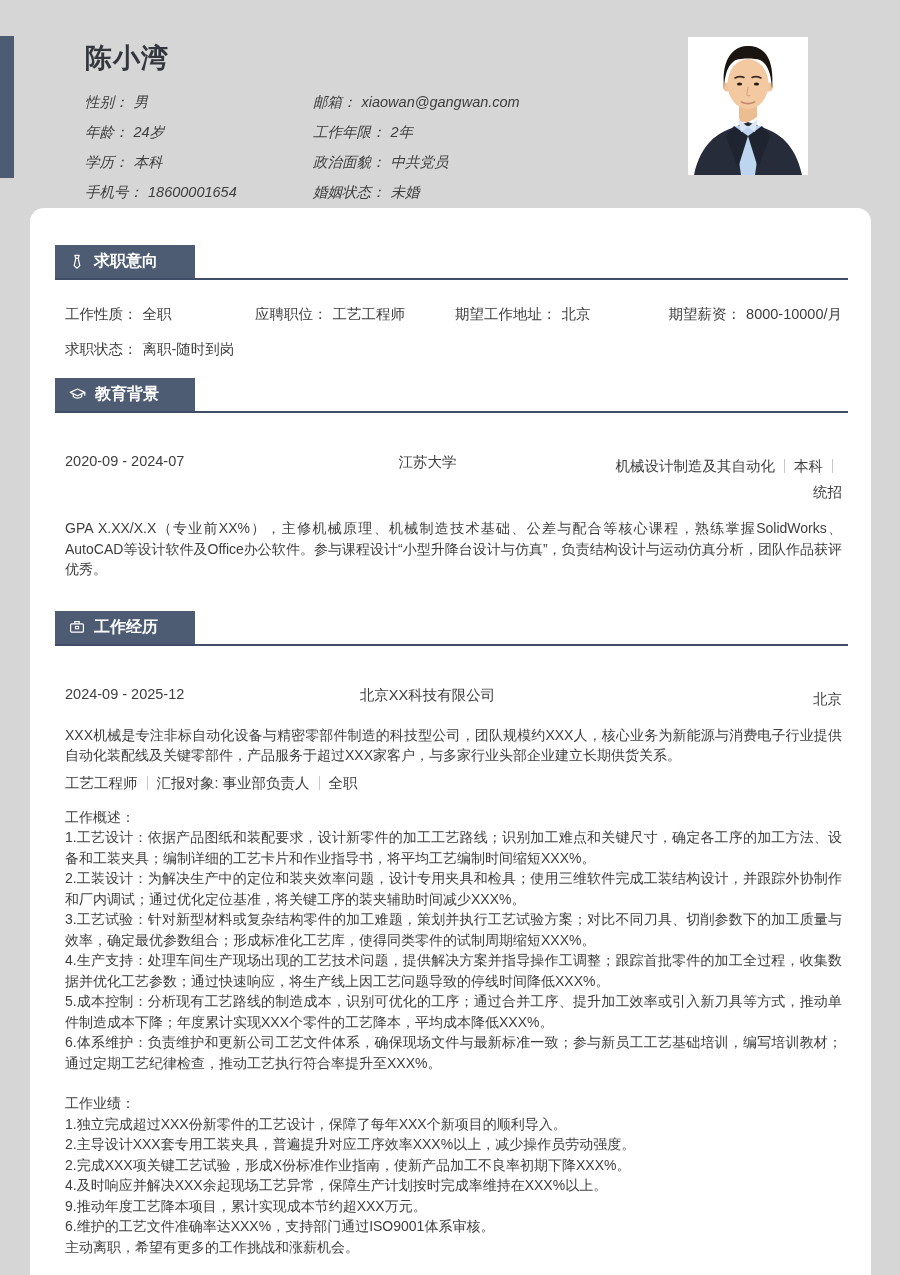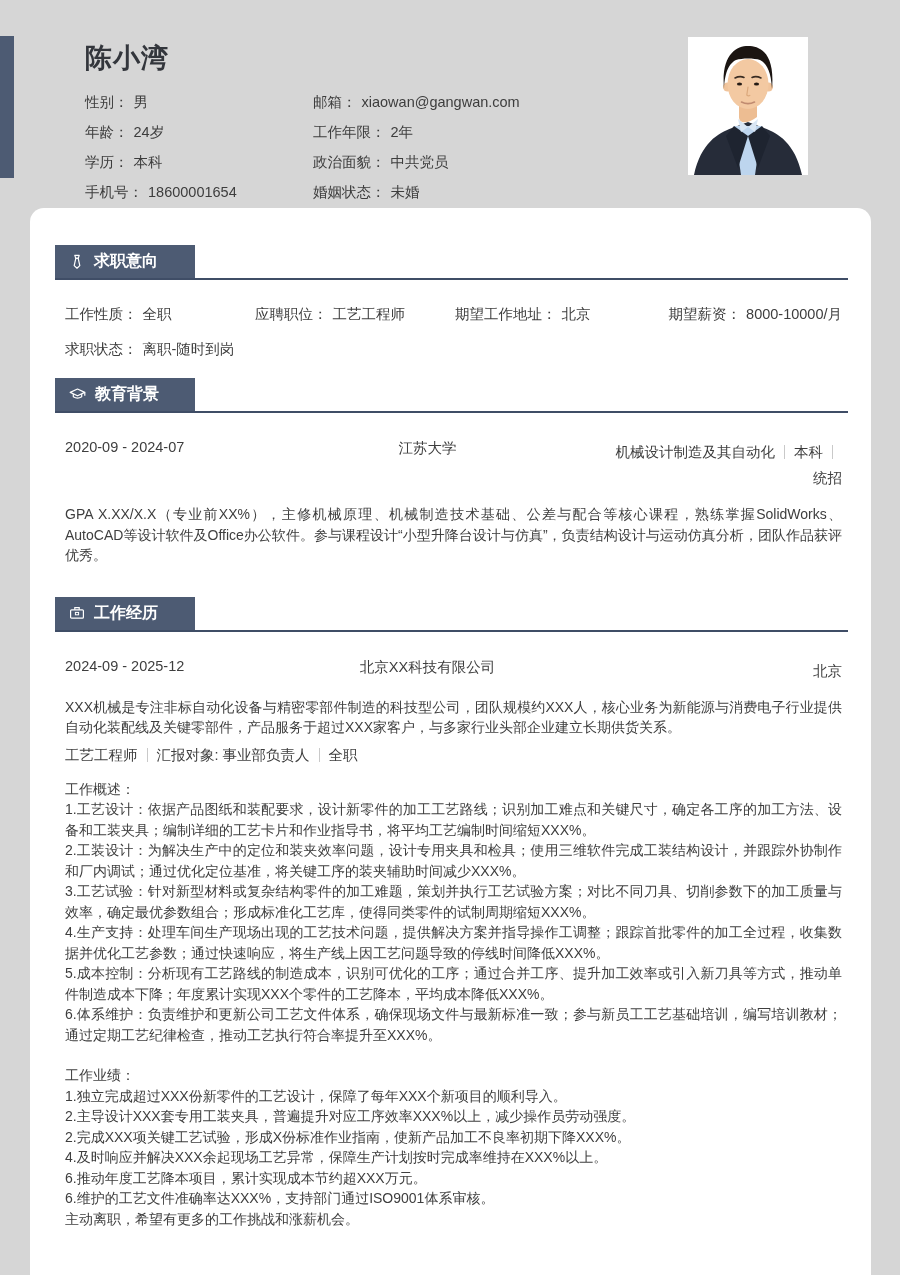--- a/index.html
+++ b/index.html
@@ -9,21 +9,21 @@
     background:#d6d6d6; color:#3d3d3d;
   }
   .page { position:relative; width:900px; height:1275px; overflow:hidden; }
 
   
   .accent-bar { position:absolute; left:0; top:36px; width:14px; height:142px; background:#4d5b73; }
   .header { position:relative; padding:40px 0 0 85px; height:208px; }
   .name { font-size:27px; font-weight:bold; color:#33363c; letter-spacing:1px; }
   .info-grid {
     margin-top:17px; display:grid; grid-template-columns:228px auto;
-    row-gap:11px; font-size:14.5px; color:#3d3d3d;
+    row-gap:11px; font-size:14.5px; color:#3d3d3d;font-style:italic;
   }
   .info-cell .val { margin-left:5px; }
   .photo { position:absolute; top:37px; right:92px; width:120px; height:138px; }
 
   
   .card {
     position:absolute; left:30px; top:208px; width:841px; height:1240px;
     background:#ffffff; border-radius:14px; padding:37px 23px 0 25px;
   }
   .badge {
@@ -36,21 +36,21 @@
   .content { padding:0 6px 0 10px; font-size:14px; color:#3e3e3e; }
 
   .int-row { display:grid; grid-template-columns:190px 200px 212px 1fr; margin-top:25px; font-size:14.5px; }
   .int-row .field:last-child { text-align:right; }
   .field .val { margin-left:5px; }
   .int-row2 { margin-top:16px; font-size:14.5px; }
 
   .sec-edu .badge-wrap { margin-top:19px; }
   .sec-work .badge-wrap { margin-top:31px; }
 
-  .meta-row { display:flex; align-items:flex-start; margin-top:26px; font-size:14.5px; }
+  .meta-row { display:flex; align-items:flex-start; margin-top:40px; font-size:14.5px; }
   .meta-row .period { width:200px; }
   .meta-row .mid { flex:1; text-align:center; }
   .meta-row .right { width:252px; text-align:right; line-height:26px; }
 
   .sep {
     display:inline-block; width:1px; height:14px; background:#c9c9c9;
     margin:0 9px; vertical-align:-2px;
   }
   .para { margin-top:13px; line-height:20.5px; text-align:justify; }
   .pos-row { margin-top:8px; font-size:14.5px; }
@@ -192,21 +192,21 @@
           <div>4.生产支持：处理车间生产现场出现的工艺技术问题，提供解决方案并指导操作工调整；跟踪首批零件的加工全过程，收集数据并优化工艺参数；通过快速响应，将生产线上因工艺问题导致的停线时间降低XXX%。</div>
           <div>5.成本控制：分析现有工艺路线的制造成本，识别可优化的工序；通过合并工序、提升加工效率或引入新刀具等方式，推动单件制造成本下降；年度累计实现XXX个零件的工艺降本，平均成本降低XXX%。</div>
           <div>6.体系维护：负责维护和更新公司工艺文件体系，确保现场文件与最新标准一致；参与新员工工艺基础培训，编写培训教材；通过定期工艺纪律检查，推动工艺执行符合率提升至XXX%。</div>
         </div>
         <div class="block gap">
           <div>工作业绩：</div>
           <div>1.独立完成超过XXX份新零件的工艺设计，保障了每年XXX个新项目的顺利导入。</div>
           <div>2.主导设计XXX套专用工装夹具，普遍提升对应工序效率XXX%以上，减少操作员劳动强度。</div>
           <div>2.完成XXX项关键工艺试验，形成X份标准作业指南，使新产品加工不良率初期下降XXX%。</div>
           <div>4.及时响应并解决XXX余起现场工艺异常，保障生产计划按时完成率维持在XXX%以上。</div>
-          <div>6.推动年度工艺降本项目，累计实现成本节约超XXX万元。</div>
+          <div>9.推动年度工艺降本项目，累计实现成本节约超XXX万元。</div>
           <div>6.维护的工艺文件准确率达XXX%，支持部门通过ISO9001体系审核。</div>
         </div>
         <p class="leave">主动离职，希望有更多的工作挑战和涨薪机会。</p>
       </div>
     </section>
 
   </div>
 </div>
 
 </body></html>

